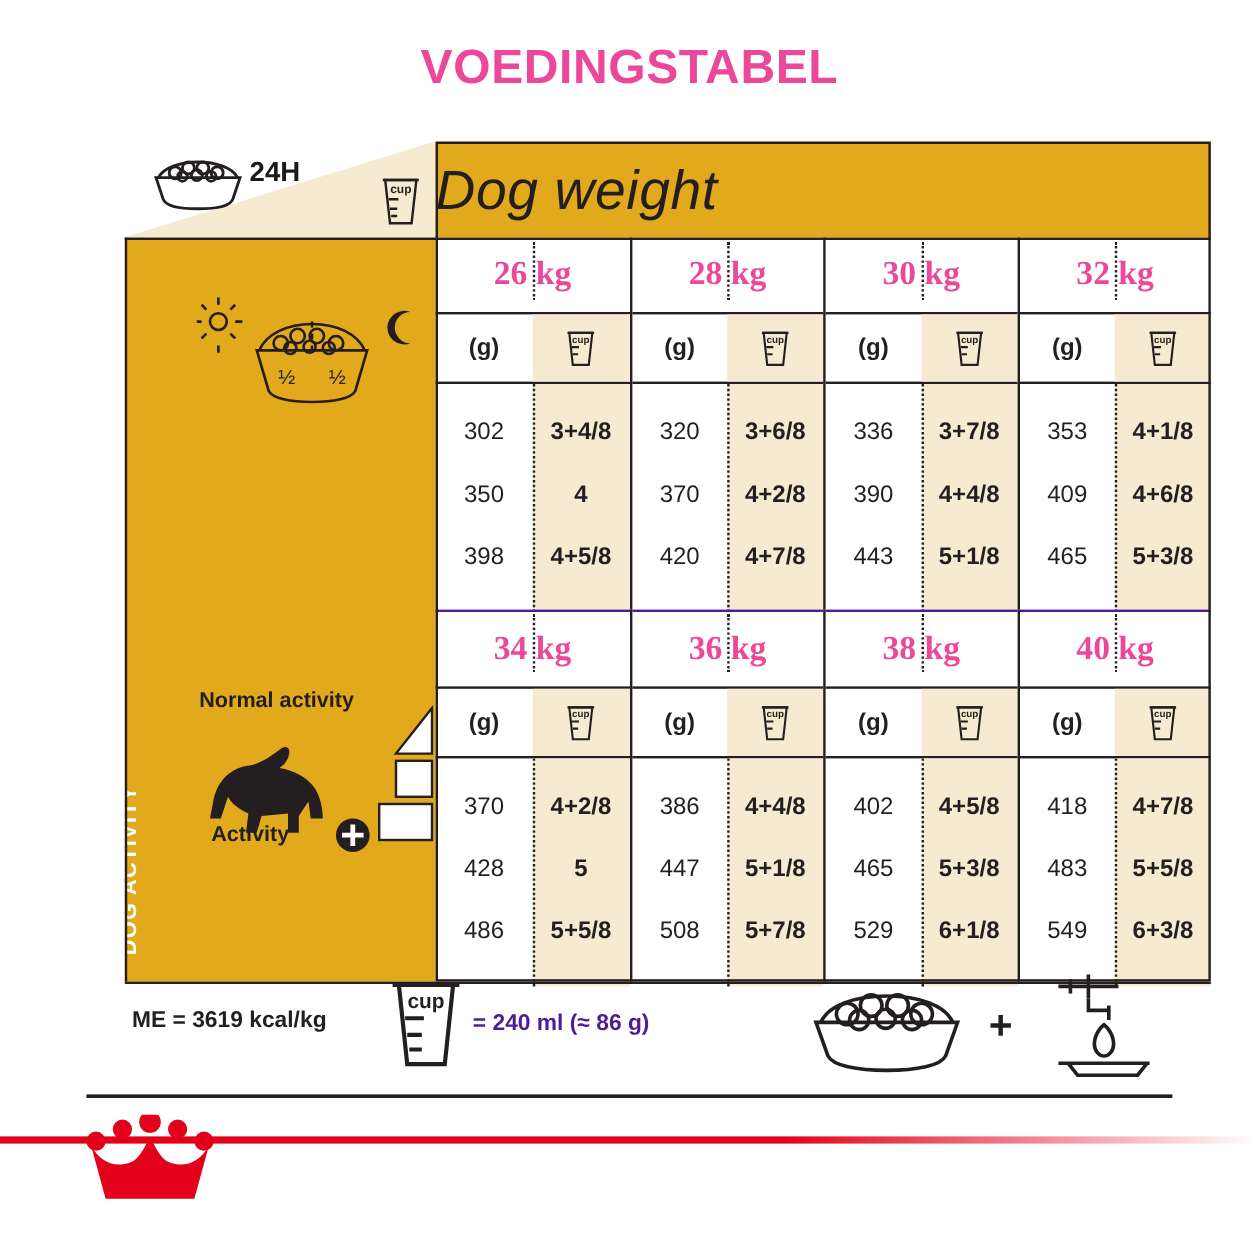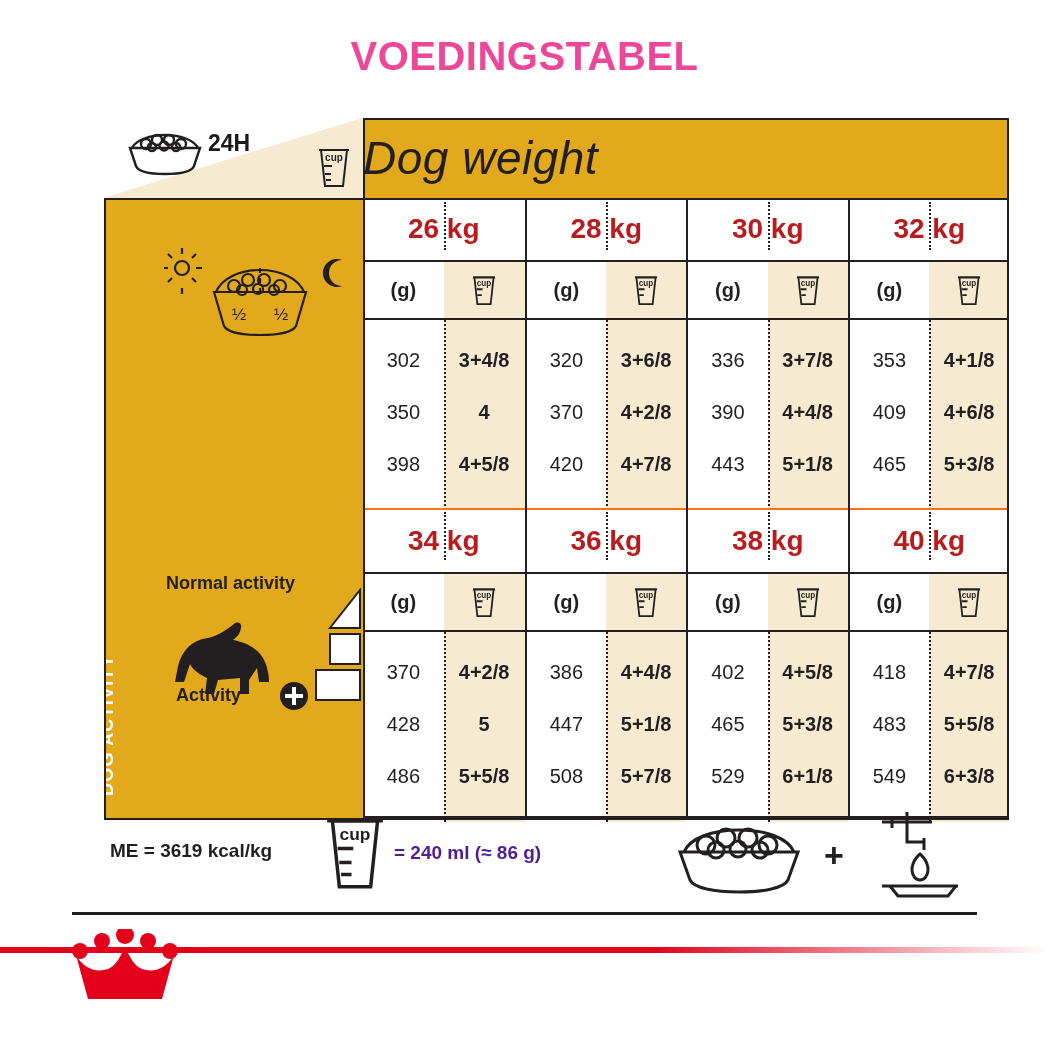--- a/index.html
+++ b/index.html
@@ -160,21 +160,22 @@
   .wcol:first-child { border-left: none; }
 
   .wcol .whead {
     height: 62px;
     display: flex;
     align-items: center;
     justify-content: center;
     border-bottom: 2px solid #231f20;
     font-size: 28px;
     font-weight: bold;
-    color: #b91c1c;
+    color: #ec4899;
+    font-family: Liberation Serif, serif;
   }
   .wcol .sub {
     height: 56px;
     display: flex;
     border-bottom: 2px solid #231f20;
   }
   .sub .g-cell, .sub .c-cell {
     width: 50%;
     display: flex;
     align-items: center;
@@ -214,21 +215,21 @@
     width: 50%;
     display: flex;
     align-items: center;
     justify-content: center;
     font-size: 20px;
     color: #231f20;
   }
   .datarow .dv.cup { font-weight: bold; }
   .rows-inner { position: absolute; inset: 0; padding-top: 14px; box-sizing: border-box; }
 
-  .band.bottom .wcol .whead { border-top: 2px solid #f97316; }
+  .band.bottom .wcol .whead { border-top: 2px solid #4c1d95; }
 
   
   .tbl-outline {
     position: absolute;
     left: 259px;
     top: 0;
     width: 646px;
     height: 700px;
     border: 2px solid #231f20;
     box-sizing: border-box;

